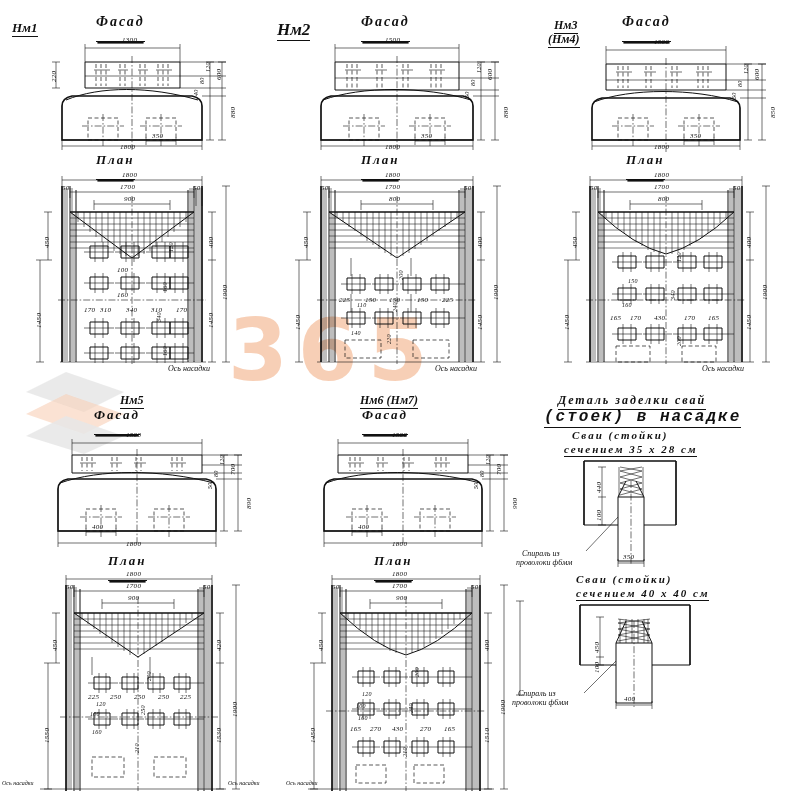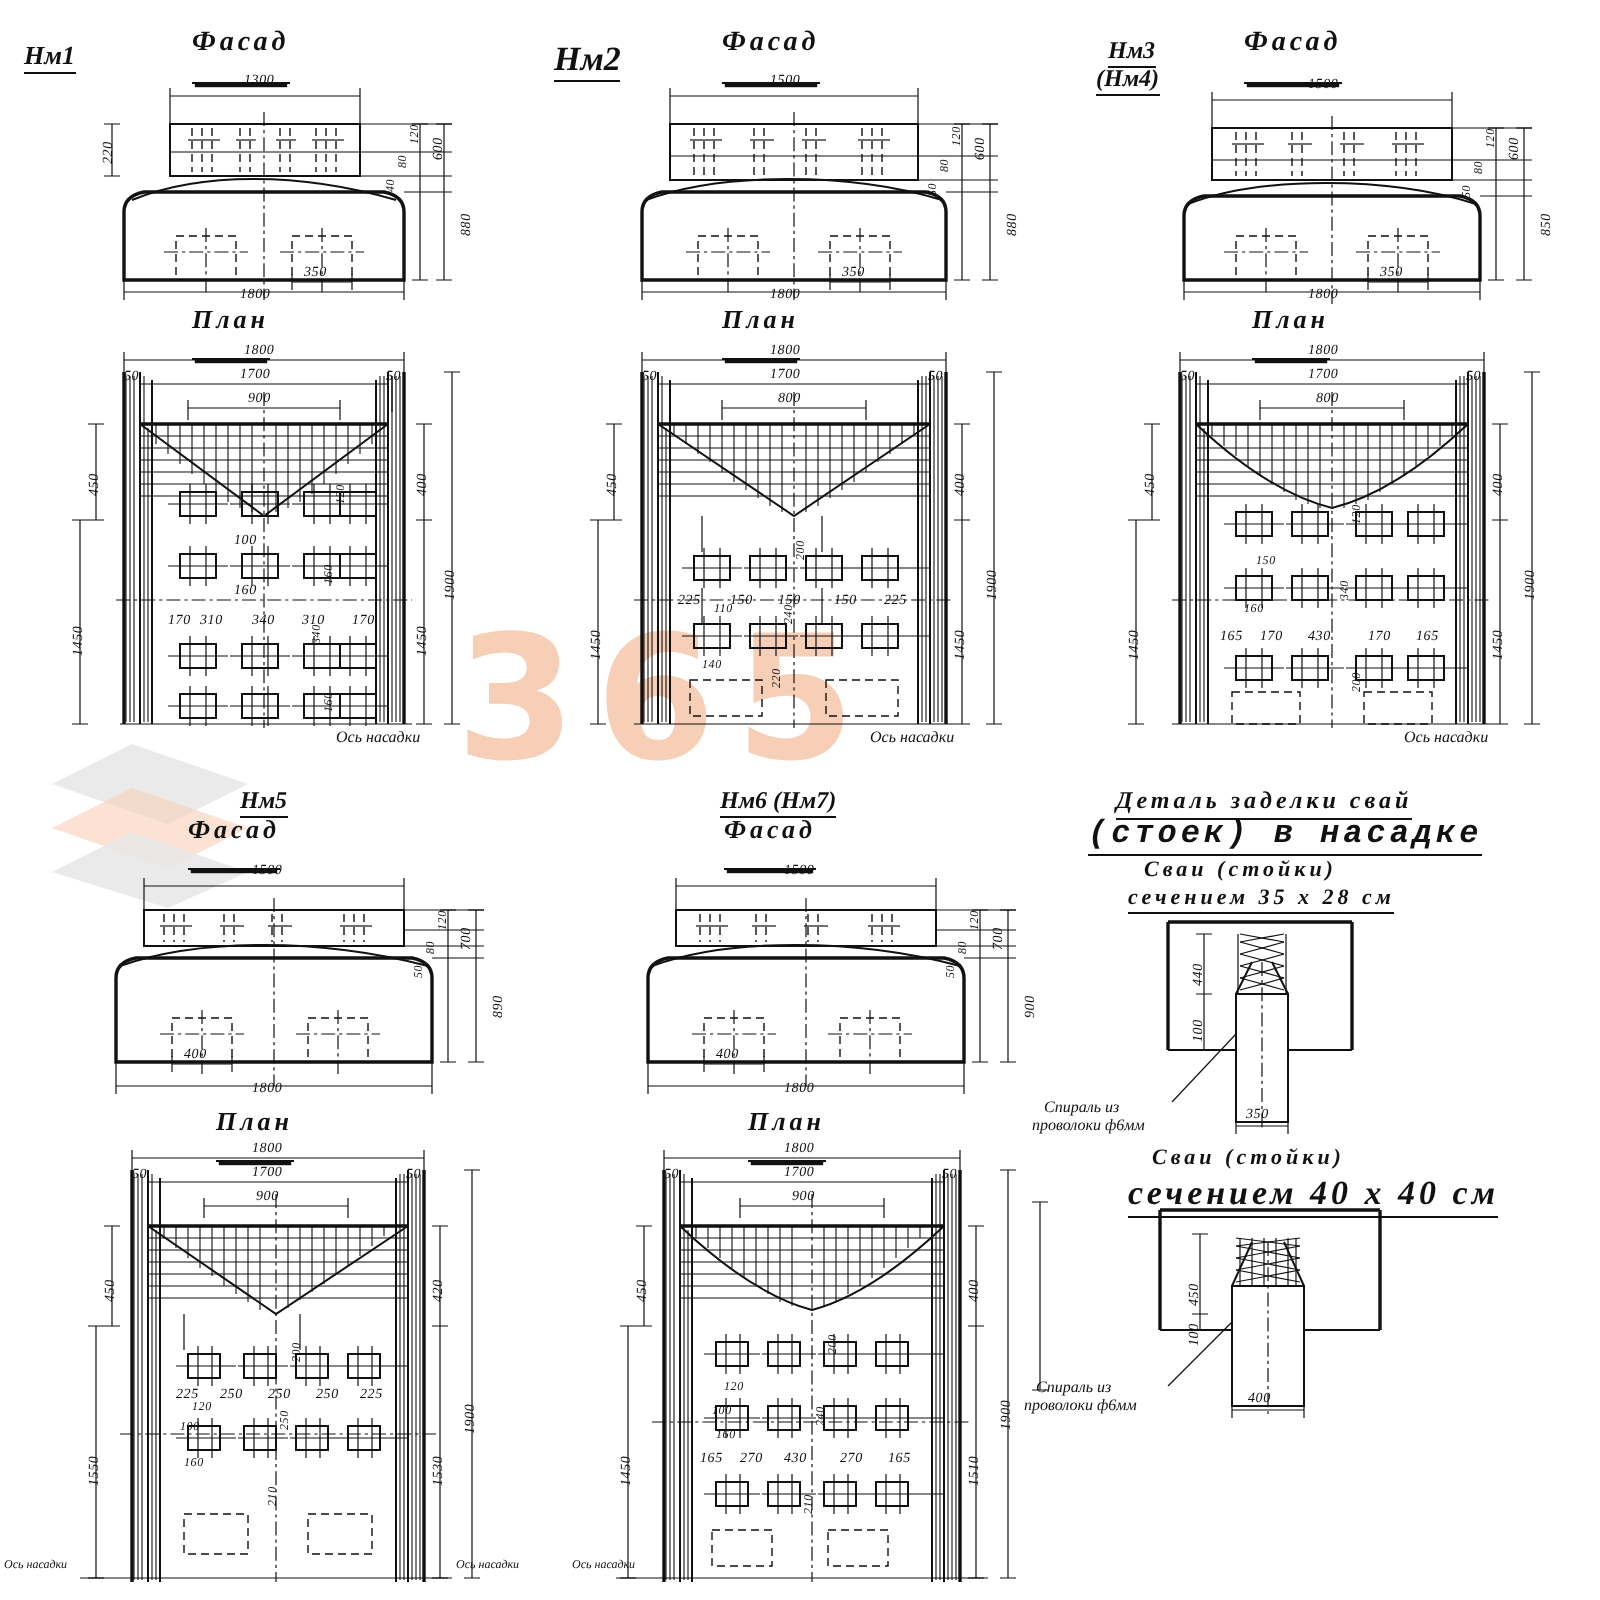--- a/index.html
+++ b/index.html
@@ -963,21 +963,21 @@
         </g>
     </svg>
 
     <div class="dim v" style="left:55px;top:108px;">440</div>
     <div class="dim v" style="left:55px;top:136px;">100</div>
     <div class="dim" style="left:83px;top:168px;">350</div>
     <div class="note" style="left:-18px;top:164px;">Спираль из</div>
     <div class="note" style="left:-24px;top:173px;">проволоки ф6мм</div>
 
     <div class="ttl" style="left:36px;top:188px;font-size:11px;">Сваи (стойки)</div>
-    <div class="ttl u" style="left:24px;top:202px;font-size:17px;">сечением 40 х 40 см</div>
+    <div class="ttl u" style="left:36px;top:202px;font-size:11px;">сечением 40 х 40 см</div>
 
     <svg width="260" height="360" style="top:0">
       <path class="ln-h" d="M40 220 H150 M40 220 V280 M150 220 V280"></path>
       <path class="ln" d="M40 280 H76 M112 280 H150"></path>
       <path class="ln" d="M76 258 H112 V318 H76 Z" fill="#fff"></path>
       <path class="ln" d="M76 258 L86 236 M112 258 L102 236"></path>
       <g class="ln-t">
         <path d="M78 256 L110 250 M78 250 L110 244 M78 244 L110 238
                  M78 238 L110 234"></path>
         <path d="M110 256 L78 250 M110 250 L78 244 M110 244 L78 238

